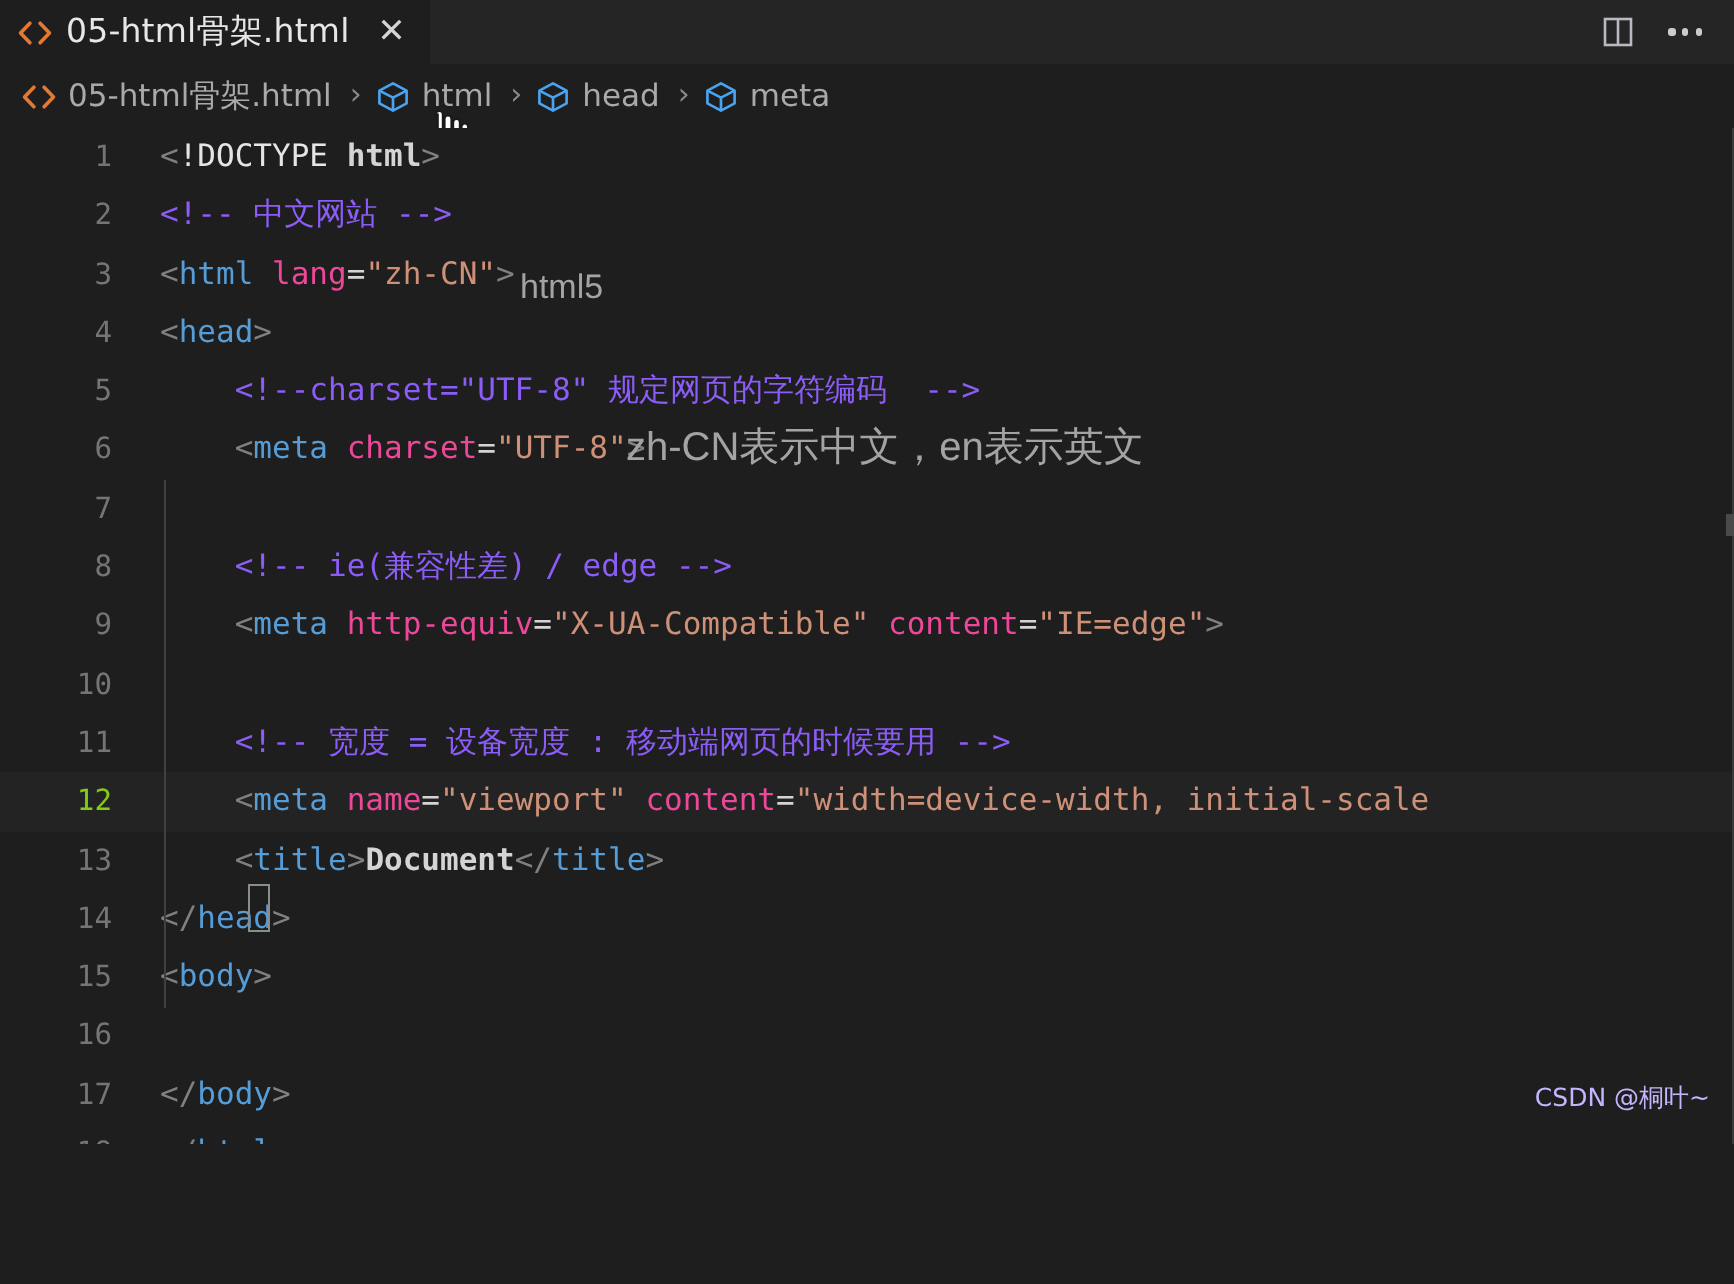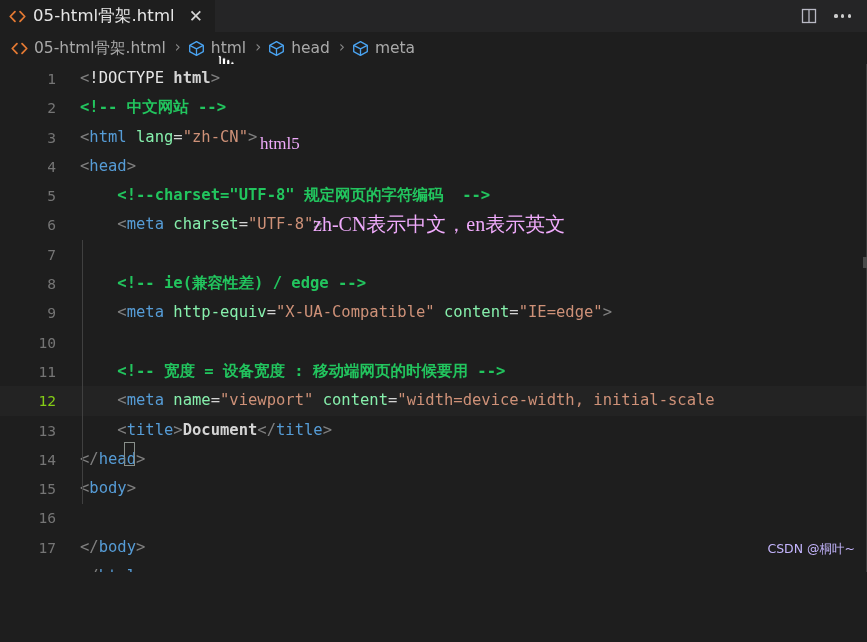--- a/index.html
+++ b/index.html
@@ -77,32 +77,32 @@
   }
   
   .bracket-box{
     position:absolute;left:124px;top:378px;width:11px;height:24px;
     border:1px solid #888f8a;box-sizing:border-box;
   }
 
   
   .p   {color:#808080;}          
   .tag {color:#569cd6;}          
-  .att {color:#86efac;}          
+  .att {color:#ec4899;}          
   .str {color:#ce9178;}          
   .eq  {color:#d4d4d4;}          
-  .cmt {color:#22c55e;font-weight:bold;}          
+  .cmt {color:#8b5cf6;}          
   .txtc{color:#d4d4d4;}          
   .dt  {color:#e5e5e5;}          
   .dtv {color:#d4d4d4;font-weight:bold;}
 
   
   .anno{
-    position:absolute;color:#f0abfc;font-size:16px;
-    font-family:Liberation Serif, serif;
+    position:absolute;color:#a3a3a3;font-size:16px;
+    font-family:Liberation Sans, sans-serif;
     white-space:nowrap;line-height:1;
   }
 
   
   .cursor-hand{position:absolute;left:209px;top:23px;width:26px;height:30px;pointer-events:none;}
 
   
   .right-edge{
     position:absolute;right:0;top:64px;width:1px;height:578px;background:#3a3a3a;
   }

